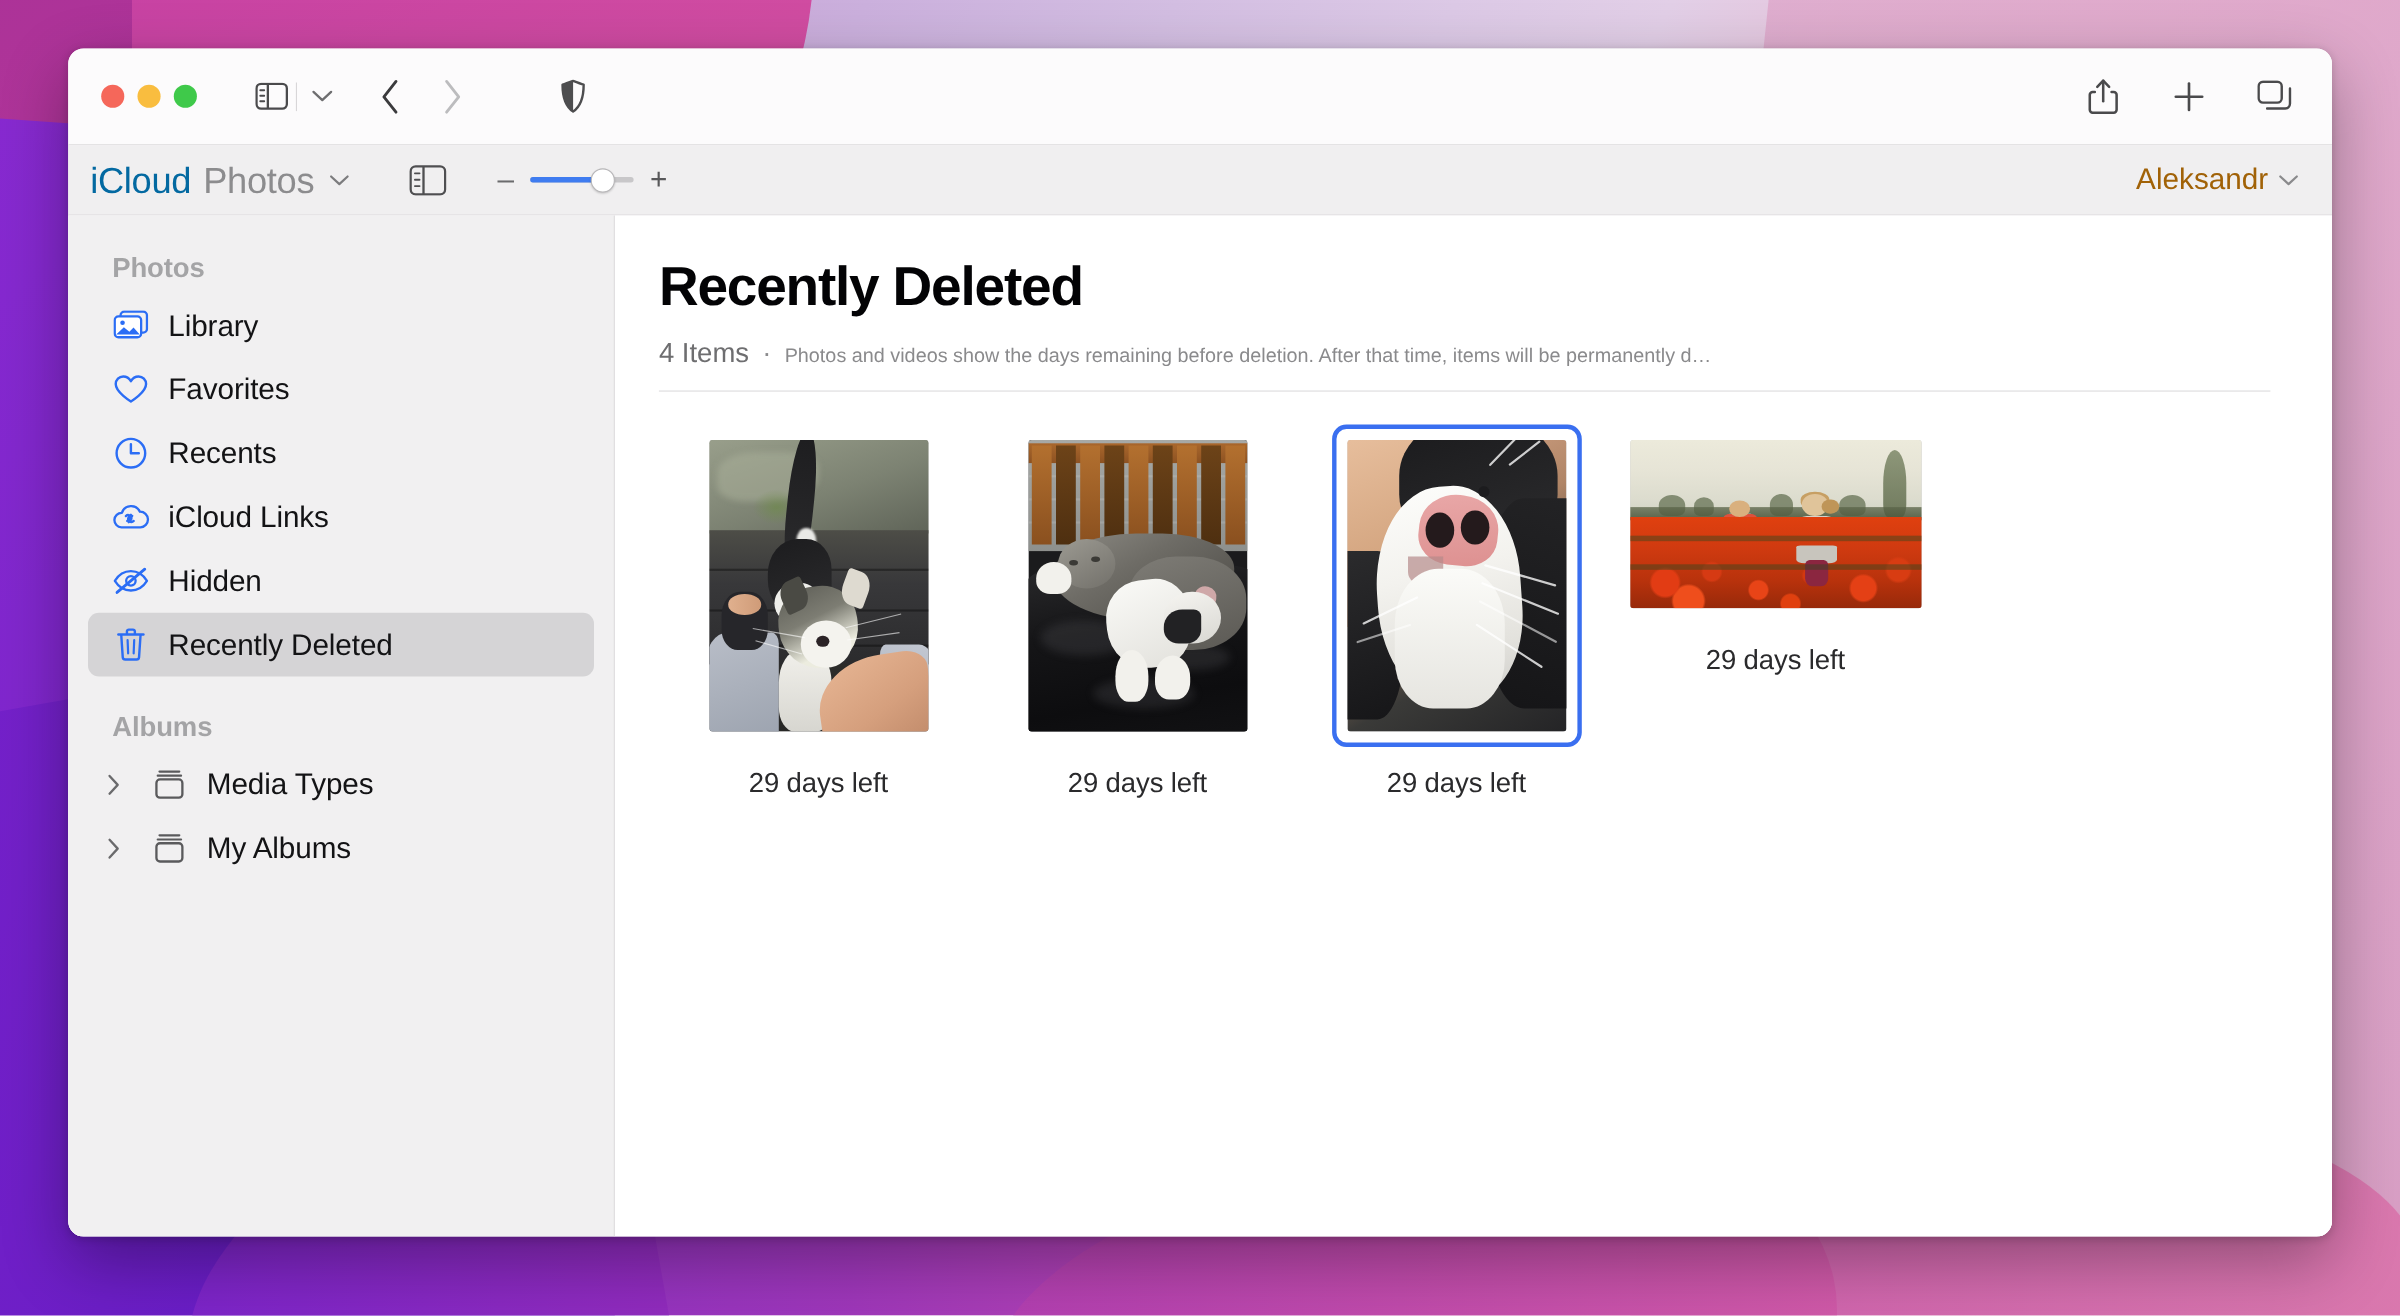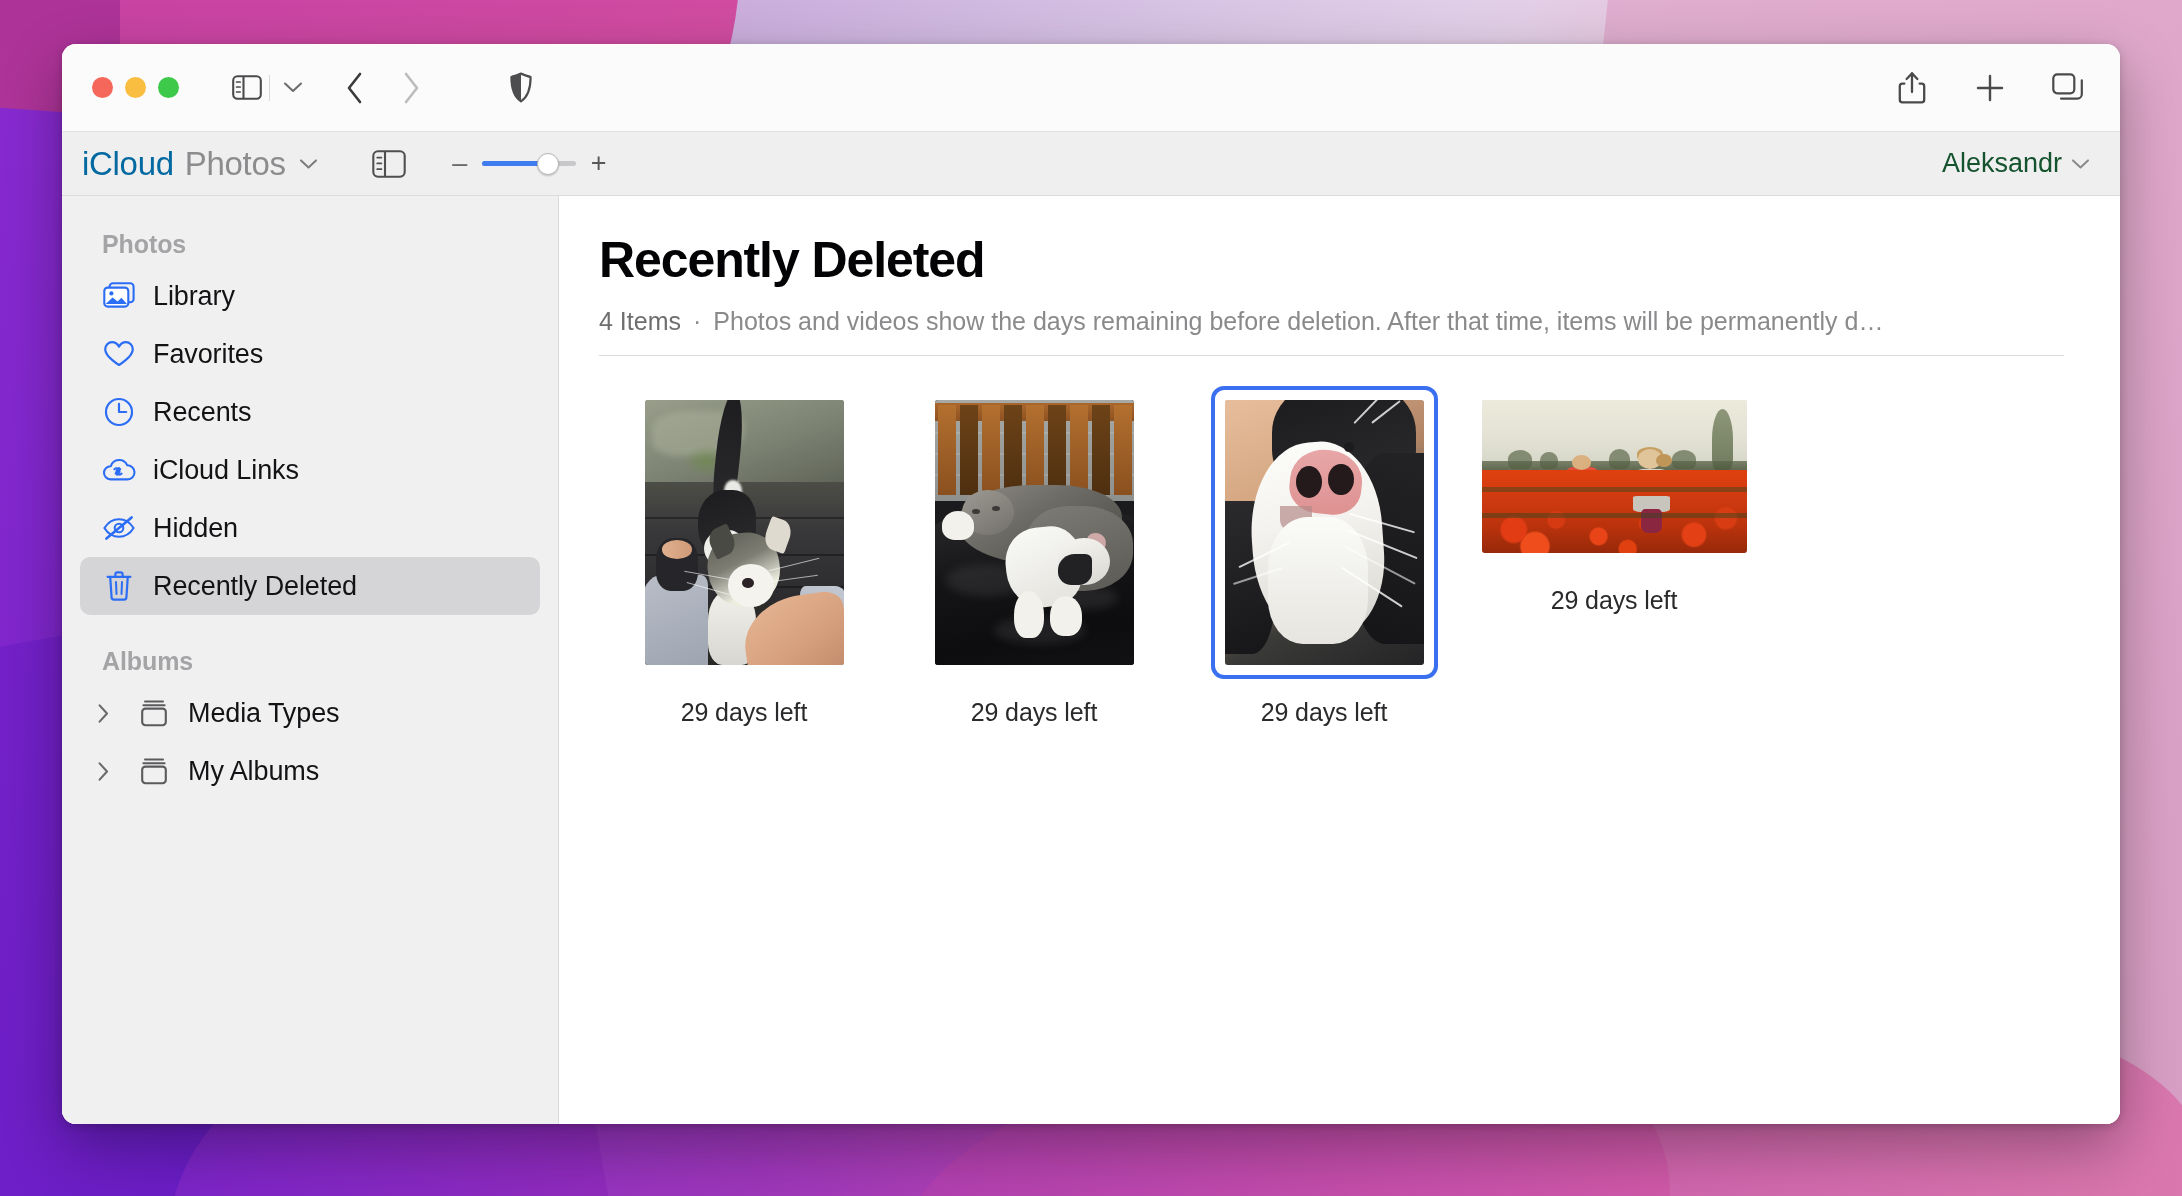--- a/index.html
+++ b/index.html
@@ -280,21 +280,21 @@
     box-shadow: 0 1px 2px rgba(0,0,0,.2);
   }
   #account-menu {
     margin-left: auto;
     display: flex;
     align-items: center;
     gap: 9px;
   }
   #account-name {
     font-size: 27px;
-    color: #14532d;
+    color: #a16207;
   }
   #account-chevron { color: #8a8a8c; display: flex; }
 
   
   #app-body {
     flex: 1;
     display: flex;
     min-height: 0;
     background: #ffffff;
   }
@@ -393,21 +393,21 @@
   #subtitle-count {
     font-size: 25px;
     color: #6e6e70;
   }
   #subtitle-sep {
     font-size: 25px;
     color: #8c8c8e;
     padding: 0 12px;
   }
   #subtitle-desc {
-    font-size: 25px;
+    font-size: 18px;
     color: #8a8a8c;
     overflow: hidden;
     text-overflow: ellipsis;
   }
   #content-divider {
     margin-top: 19px;
     height: 1px;
     background: #dcdbdd;
   }
 

